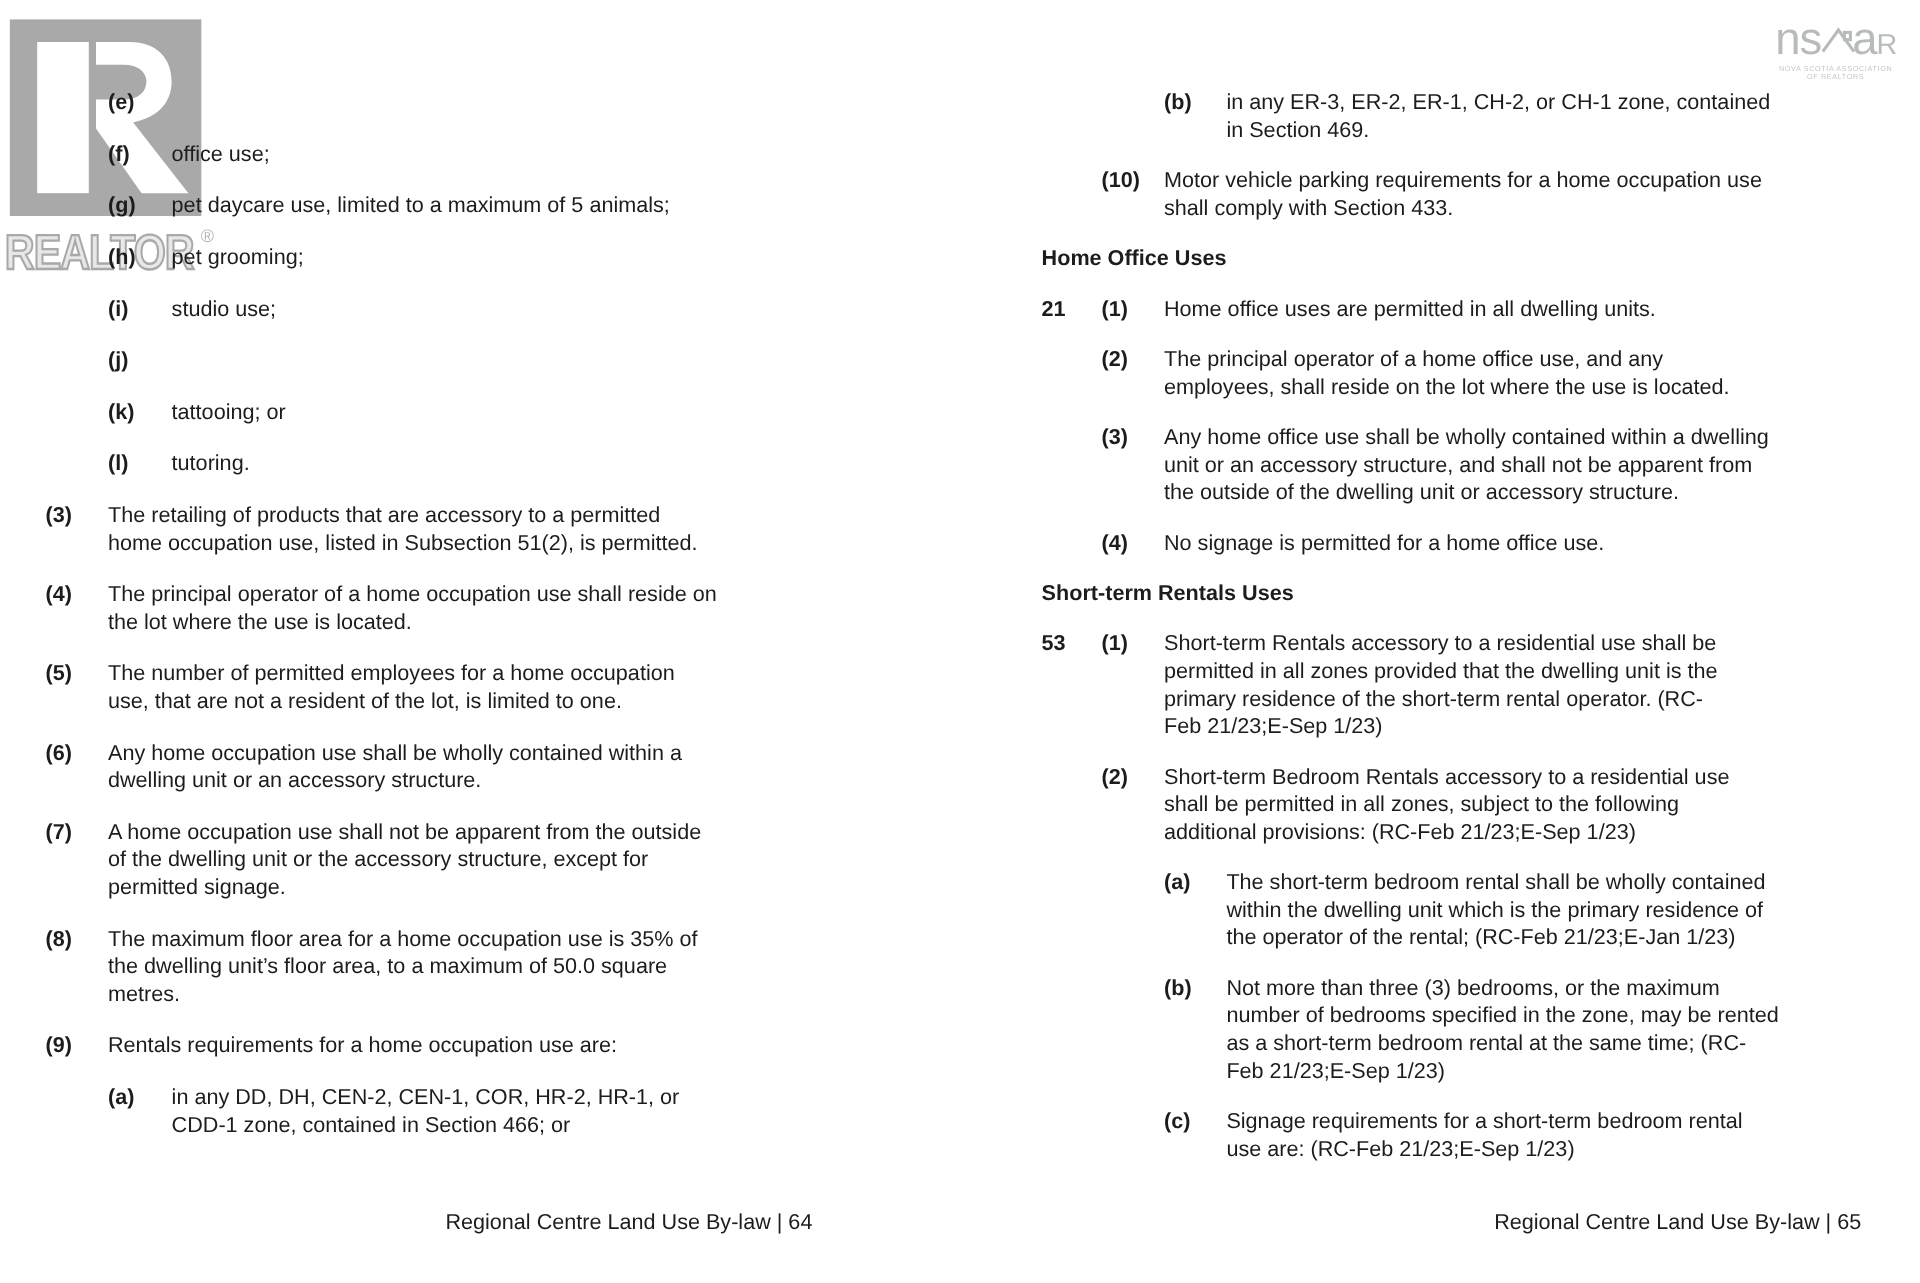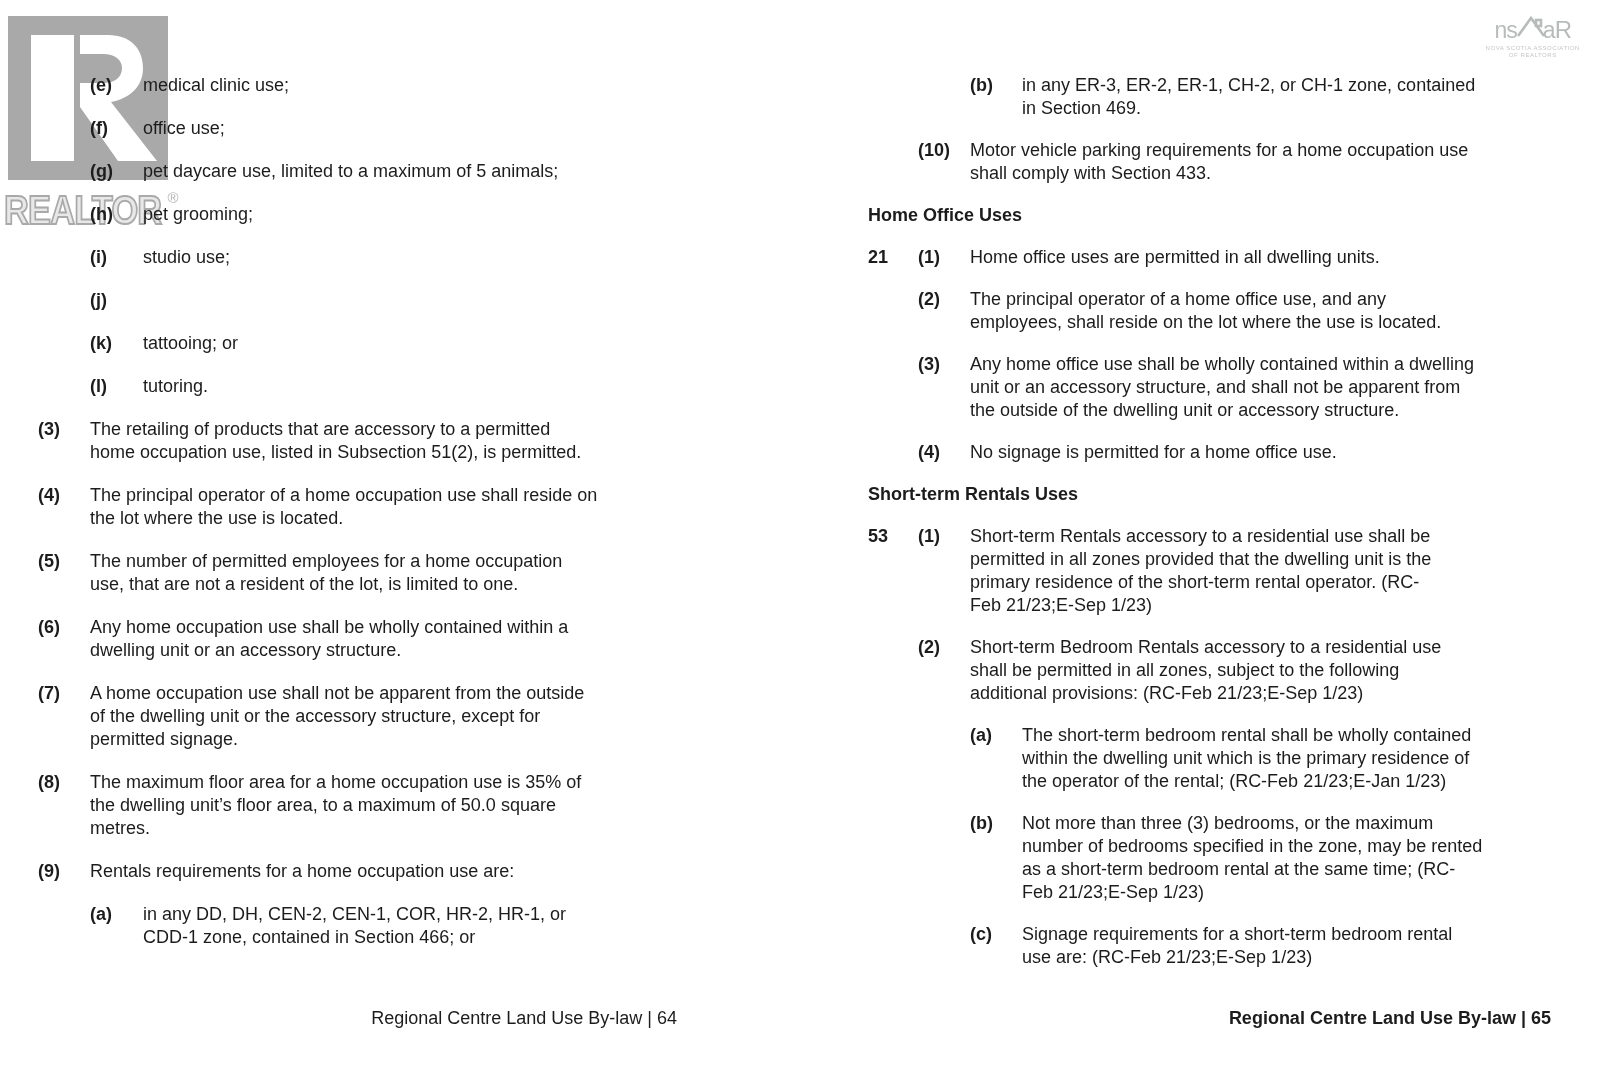--- a/index.html
+++ b/index.html
@@ -16,40 +16,40 @@
     display:inline-block;font-size:41px;font-weight:700;letter-spacing:-1px;
     color:#e8e8e8;-webkit-text-stroke:2px #a9a9a9;
     transform:scaleX(0.84);transform-origin:left center;line-height:1;
   }
   .r-word .reg{
     display:inline-block;font-size:15px;color:#b4b4b4;vertical-align:top;
     position:relative;left:-24px;top:-4px;
   }
   .wm-nsar{position:absolute;top:14px;right:20px;z-index:0;text-align:center;color:#b7bcba;}
   .nsar-mark{line-height:1;white-space:nowrap;}
-  .nsar-mark .ltr{font-size:23px;letter-spacing:-1px;}
+  .nsar-mark .ltr{font-size:38px;letter-spacing:-1px;}
   .nsar-mark .ltr-r{font-size:24px;}
   .nsar-mark svg{vertical-align:baseline;margin:0 -3px 0 -1px;}
   .nsar-caption{margin-top:3px;font-size:6px;letter-spacing:0.55px;color:#c3c7c6;line-height:7px;}
   
   .col{position:absolute;top:74px;z-index:1;}
   .col-left{left:38px;width:645px;}
   .col-right{left:868px;width:690px;}
   .row{display:flex;margin-bottom:20px;}
   .col-right .row{margin-bottom:19px;}
   .num{flex:0 0 52px;font-weight:700;}
   .sec{flex:0 0 50px;font-weight:700;}
   .txt{flex:1 1 auto;white-space:pre-line;}
   .col-left .row.sub{padding-left:52px;}
   .col-left .row.sub .num{flex:0 0 53px;}
   .col-right .row.sub{padding-left:102px;}
   .heading{font-weight:700;margin-bottom:19px;}
   .footer{position:absolute;z-index:1;top:1007px;text-align:right;}
   .footer-left{left:38px;width:639px;}
-  .footer-right{left:868px;width:683px;font-weight:bold;}
+  .footer-right{left:868px;width:683px;}
 </style>
 </head>
 <body>
 
 <div class="page">
 
   <div class="wm-realtor">
     <div class="r-square">
       <svg width="160" height="164" viewBox="0 0 160 164">
         <rect x="0" y="0" width="160" height="164" fill="#a9a9a9"></rect>
@@ -73,21 +73,20 @@
     </div>
     <div class="nsar-caption">
       <div>NOVA SCOTIA ASSOCIATION</div>
       <div>OF REALTORS</div>
     </div>
   </div>
 
   <div class="col col-left">
     <div class="row sub">
       <span class="num">(e)</span>
-      <span class="txt">medical clinic use;</span>
     </div>
     <div class="row sub">
       <span class="num">(f)</span>
       <span class="txt">office use;</span>
     </div>
     <div class="row sub">
       <span class="num">(g)</span>
       <span class="txt">pet daycare use, limited to a maximum of 5 animals;</span>
     </div>
     <div class="row sub">

